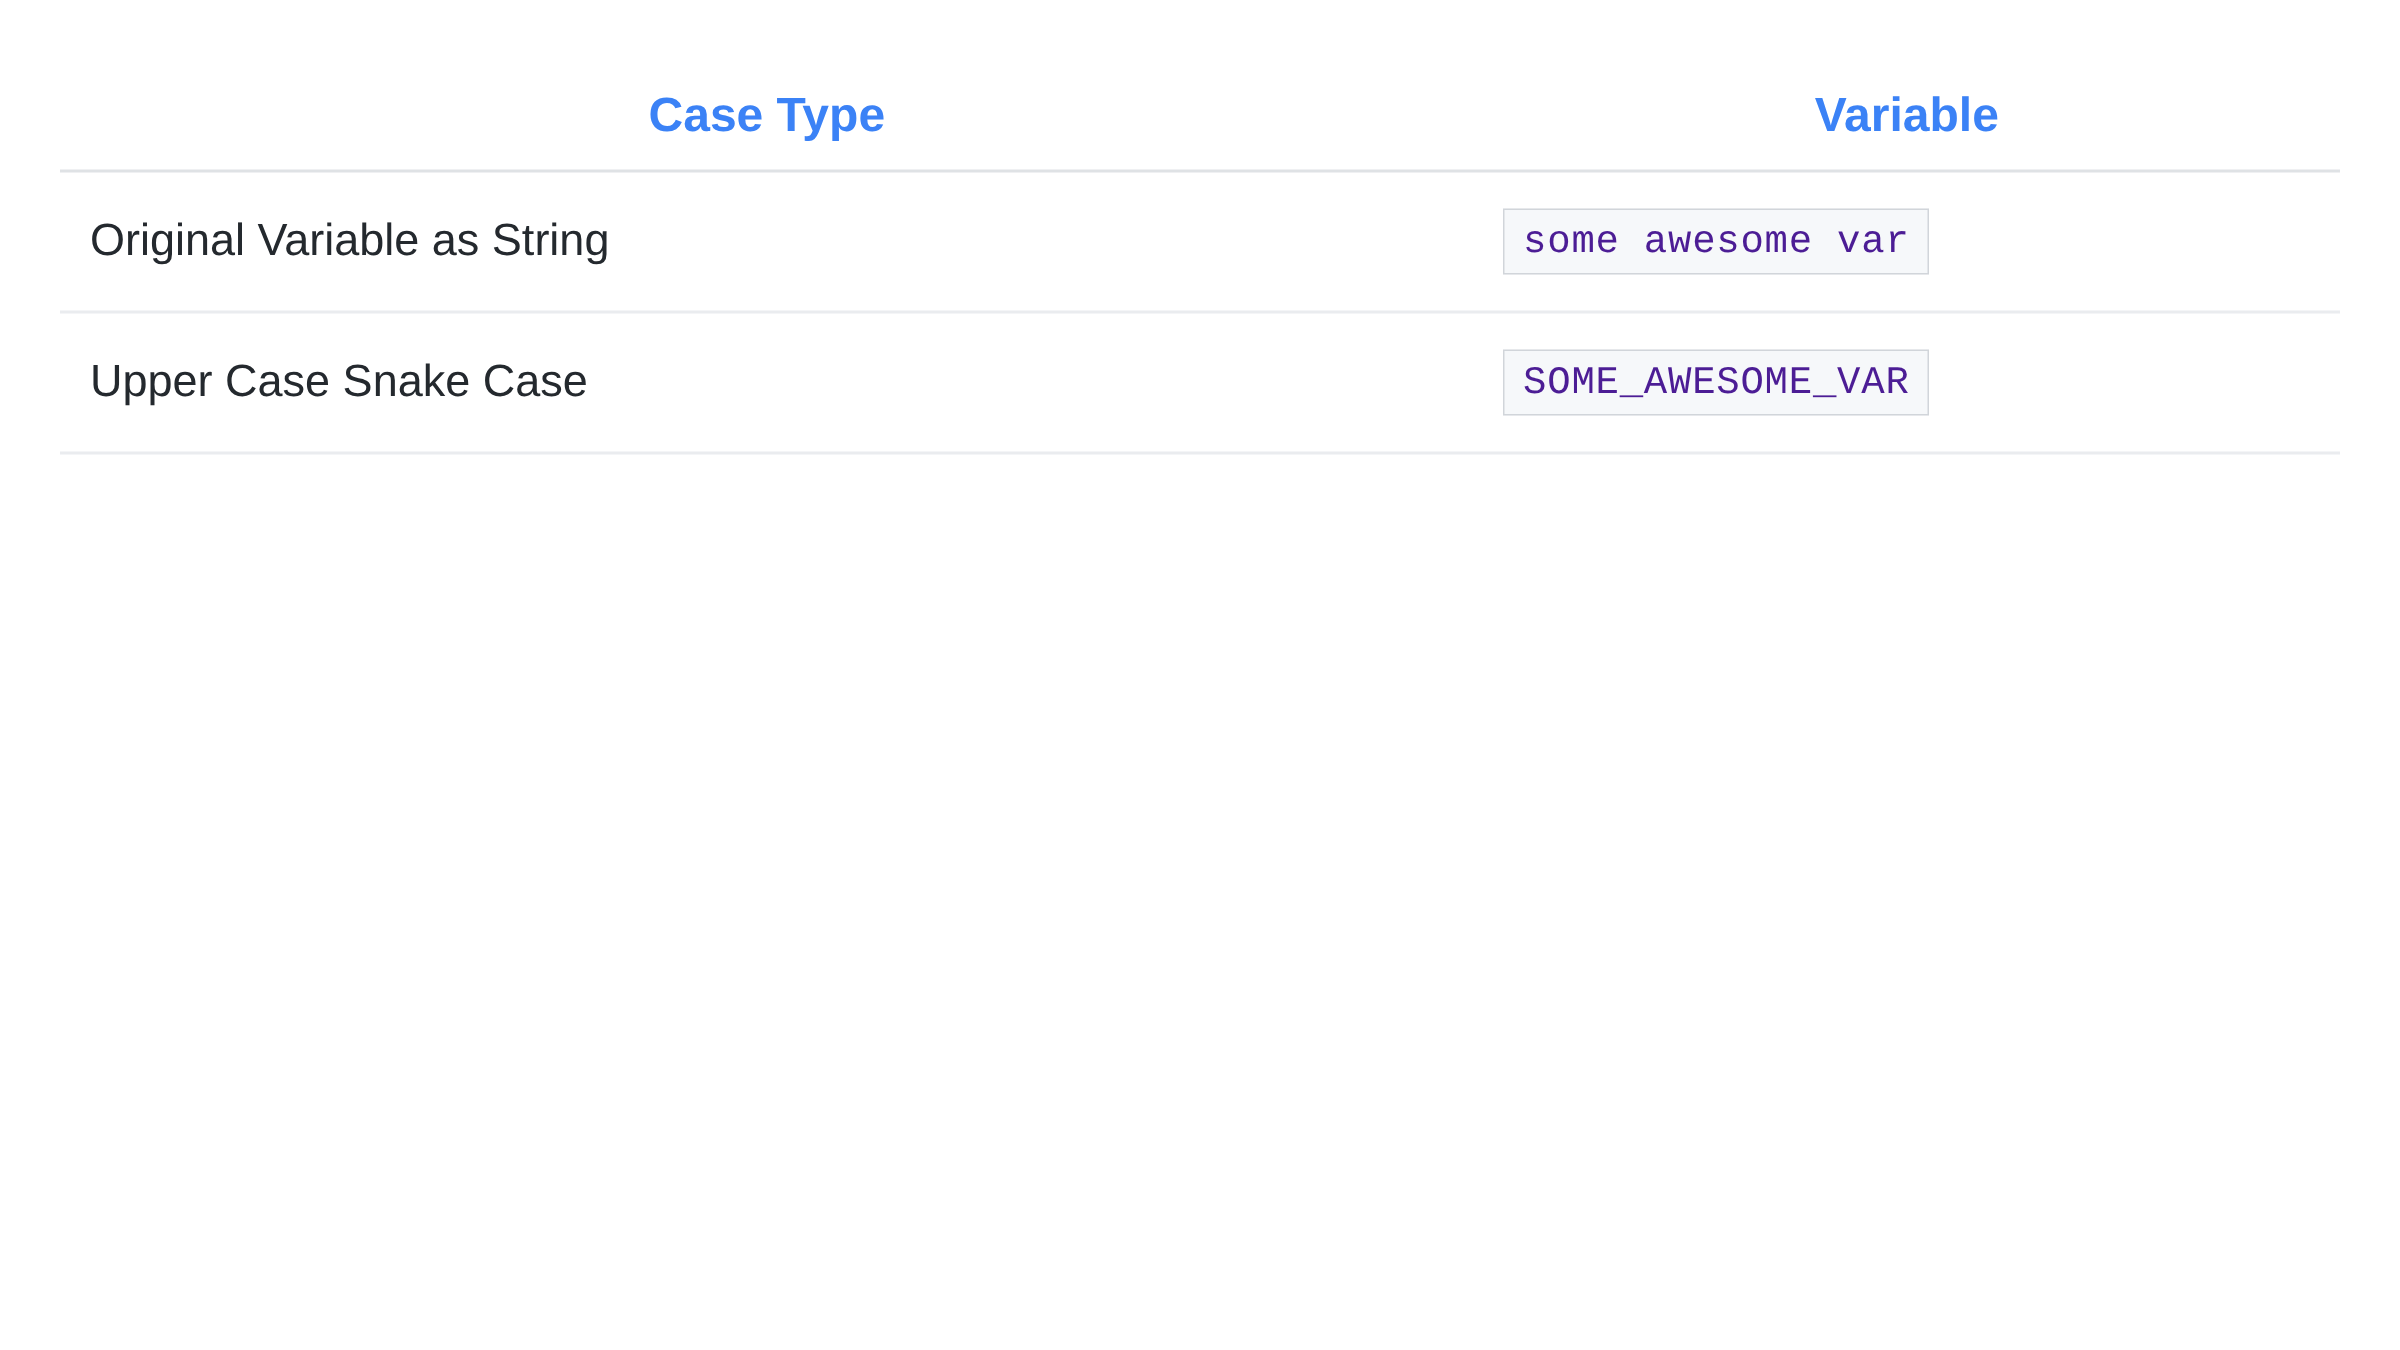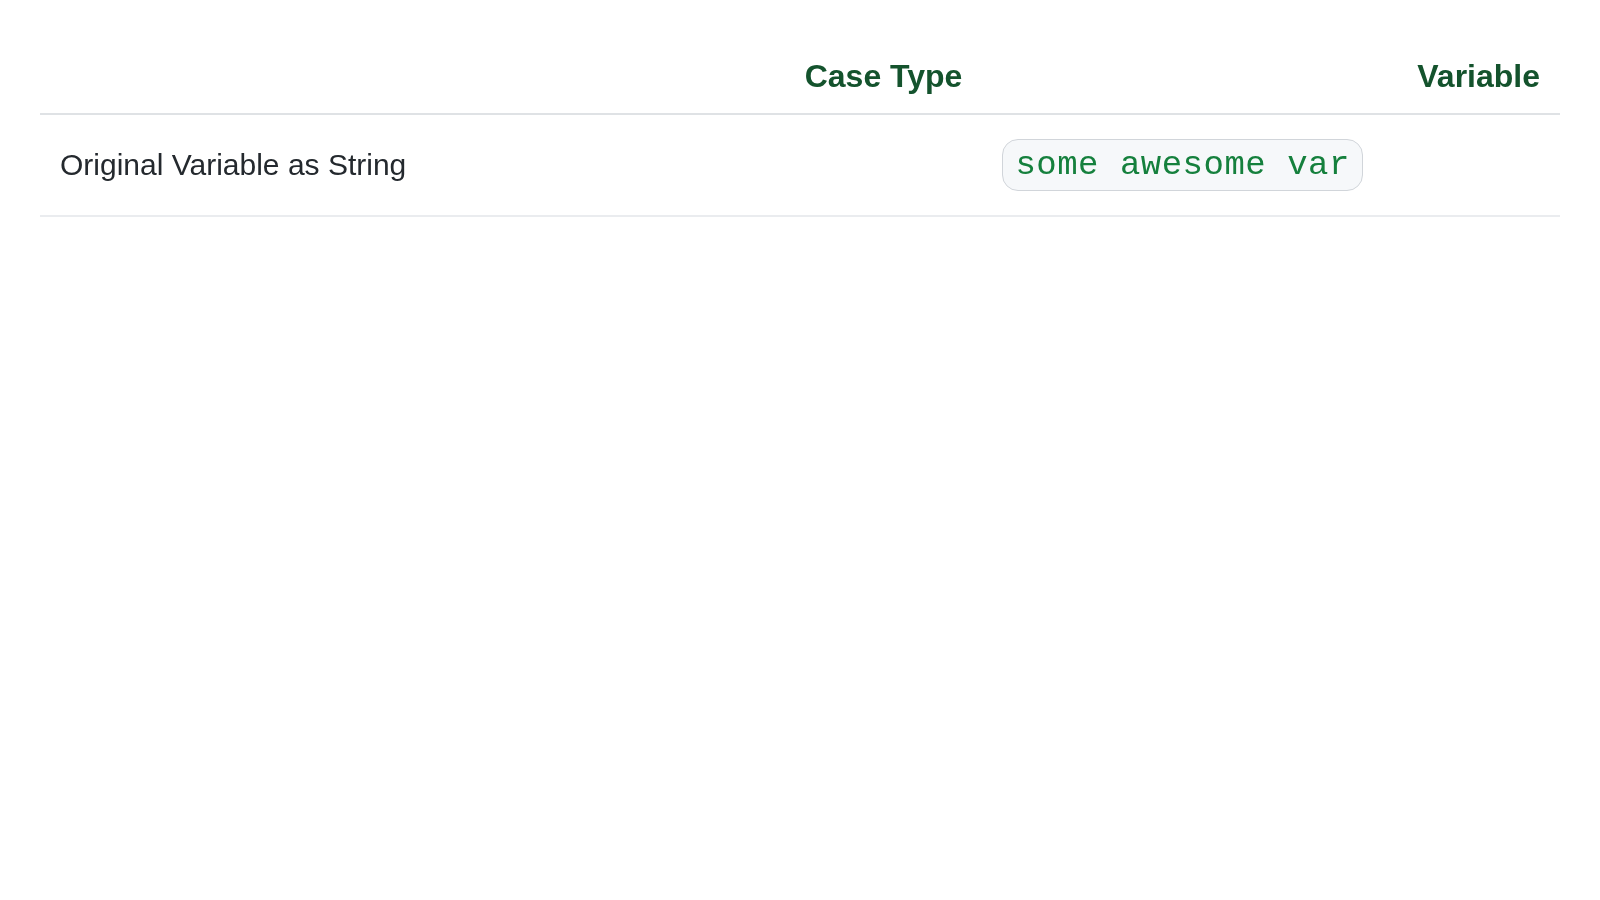--- a/index.html
+++ b/index.html
@@ -11,64 +11,70 @@
       font-family: -apple-system, BlinkMacSystemFont, "Segoe UI", Helvetica, Arial, sans-serif;
       color: #24292e;
       background: #ffffff;
       padding: 40px;
     }
     table {
       width: 100%;
       border-collapse: collapse;
     }
     th {
-      text-align: right;
+      text-align: center;
       font-weight: 700;
       font-size: 32px;
       padding: 18px 20px;
       border-bottom: 2px solid #dfe2e5;
-      color: #14532d;
+      color: #3b82f6;
     }
     td {
       font-size: 30px;
       padding: 24px 20px;
       border-bottom: 2px solid #eaecef;
       color: #24292e;
       vertical-align: middle;
       margin-top: 24px;
     }
     td.case-type-cell {
       width: 62%;
     }
     td.example-cell {
       width: 38%;
     }
     code {
       font-family: "SFMono-Regular", Consolas, "Liberation Mono", Menlo, Courier, monospace;
-      font-size: 34px;
+      font-size: 26px;
       background: #f6f8fa;
       border: 1px solid #d1d5da;
-      border-radius: 16px;
+      border-radius: 0;
       padding: 6px 12px;
       display: inline-block;
-      color: #15803d;
+      color: #4c1d95;
       letter-spacing: 0.5px;
     }
   </style>
 </head>
 <body>
 
 <table>
   <thead>
     <tr>
       <th>Case Type</th>
       <th>Variable</th>
     </tr>
   </thead>
   <tbody>
     <tr>
       <td class="case-type-cell">Original Variable as String</td>
       <td class="example-cell">
         <code>some awesome var</code>
       </td>
     </tr>
+    <tr>
+      <td class="case-type-cell">Upper Case Snake Case</td>
+      <td class="example-cell">
+        <code>SOME_AWESOME_VAR</code>
+      </td>
+    </tr>
   </tbody>
 </table>
 
 </body></html>

